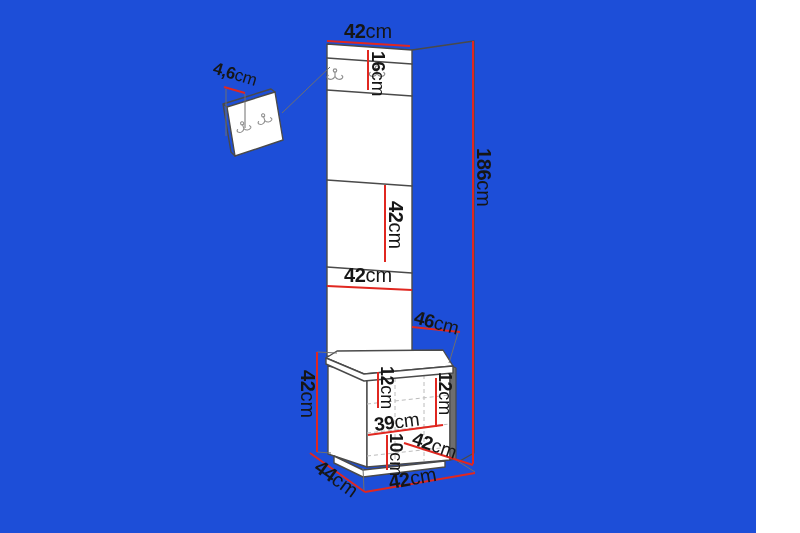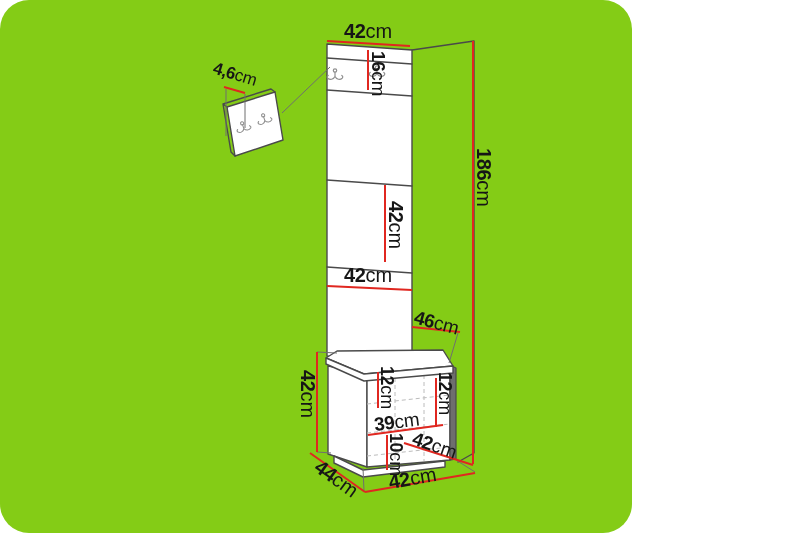--- a/index.html
+++ b/index.html
@@ -1,16 +1,16 @@
 <!DOCTYPE html>
 <html><head>
 <meta charset="utf-8">
 <style>
   html,body{margin:0;padding:0;background:#ffffff;}
-  .stage{width:632px;height:533px;background:#84cc16;position:relative;overflow:hidden;border-radius:29px;}
+  .stage{width:756px;height:533px;background:#1d4ed8;position:relative;overflow:hidden;}
   svg{display:block;}
   svg text{font-family:"Liberation Sans",sans-serif;fill:#161616;}
   .num{font-weight:700;letter-spacing:-0.4px;}
   .unit{font-weight:400;}
   .struct{stroke:#4a4a4a;stroke-width:1.4;fill:none;stroke-linejoin:round;stroke-linecap:round;}
   .structf{stroke:#4a4a4a;stroke-width:1.4;fill:#ffffff;stroke-linejoin:round;}
   .dark{stroke:#4a4a4a;stroke-width:1.2;fill:#6e6e6e;}
   .dim{stroke:#e02720;stroke-width:2;fill:none;stroke-linecap:butt;}
   .ext{stroke:#6f6f6f;stroke-width:1;fill:none;}
   .stitch{stroke:#bcbcbc;stroke-width:1;stroke-dasharray:4 3;fill:none;}

